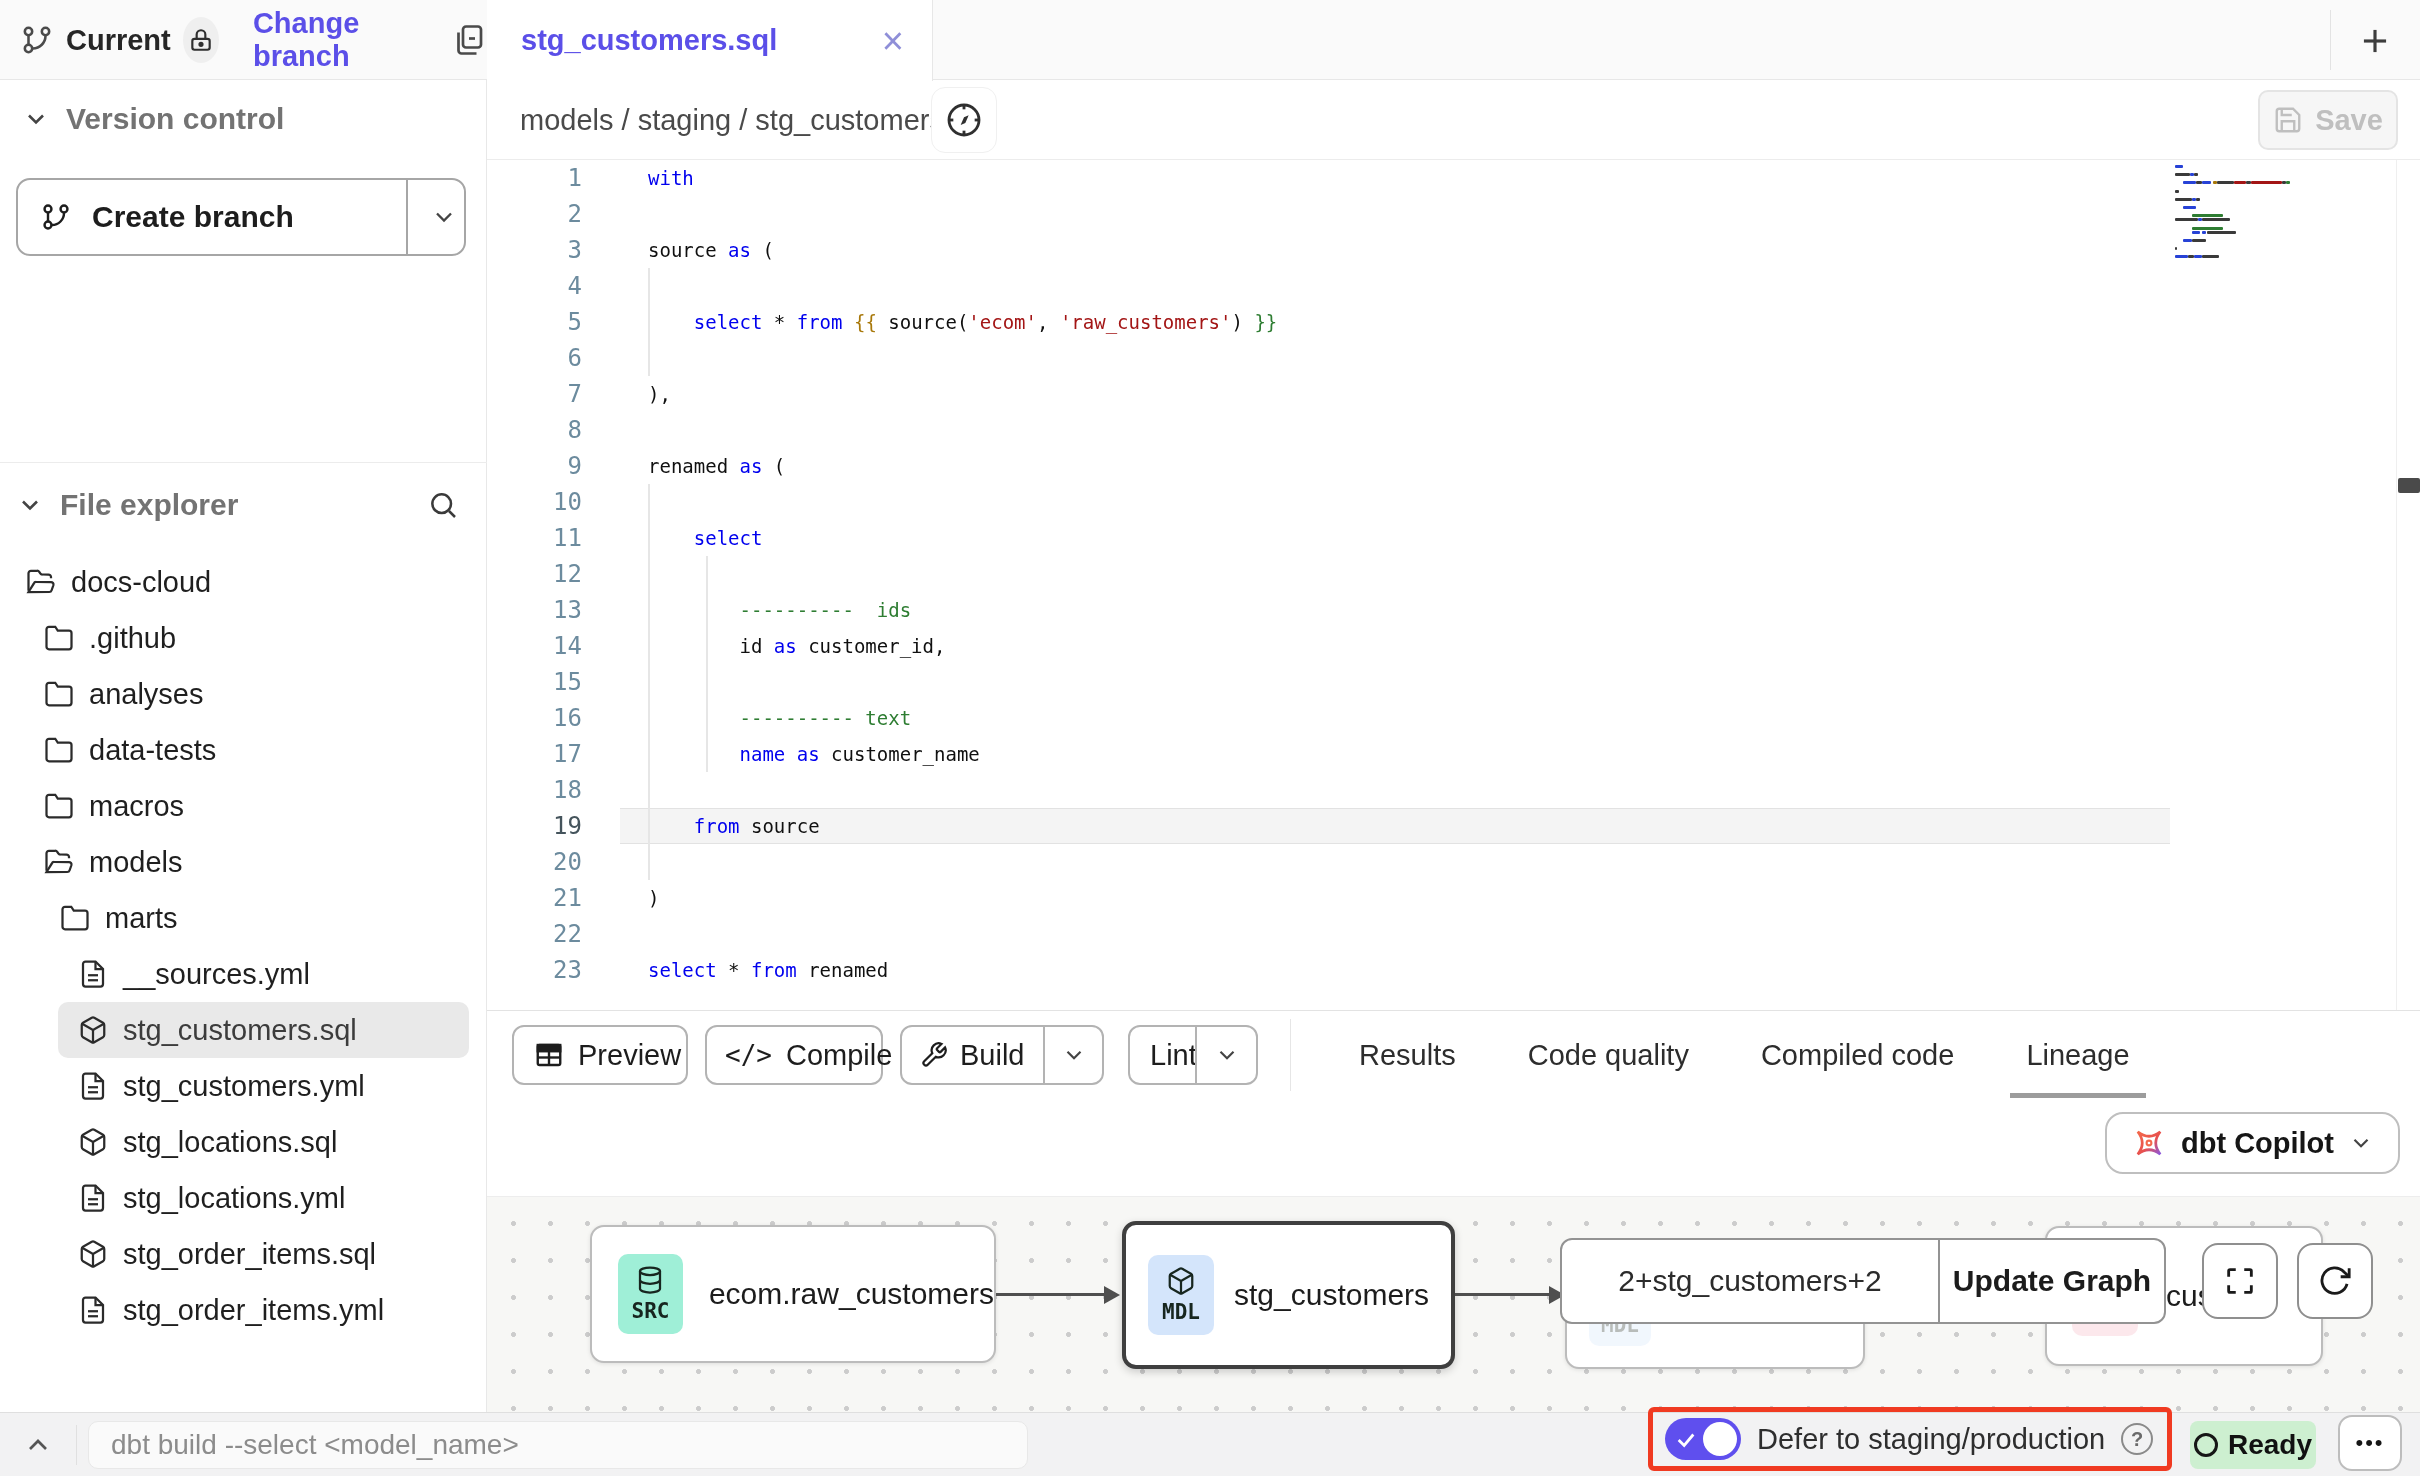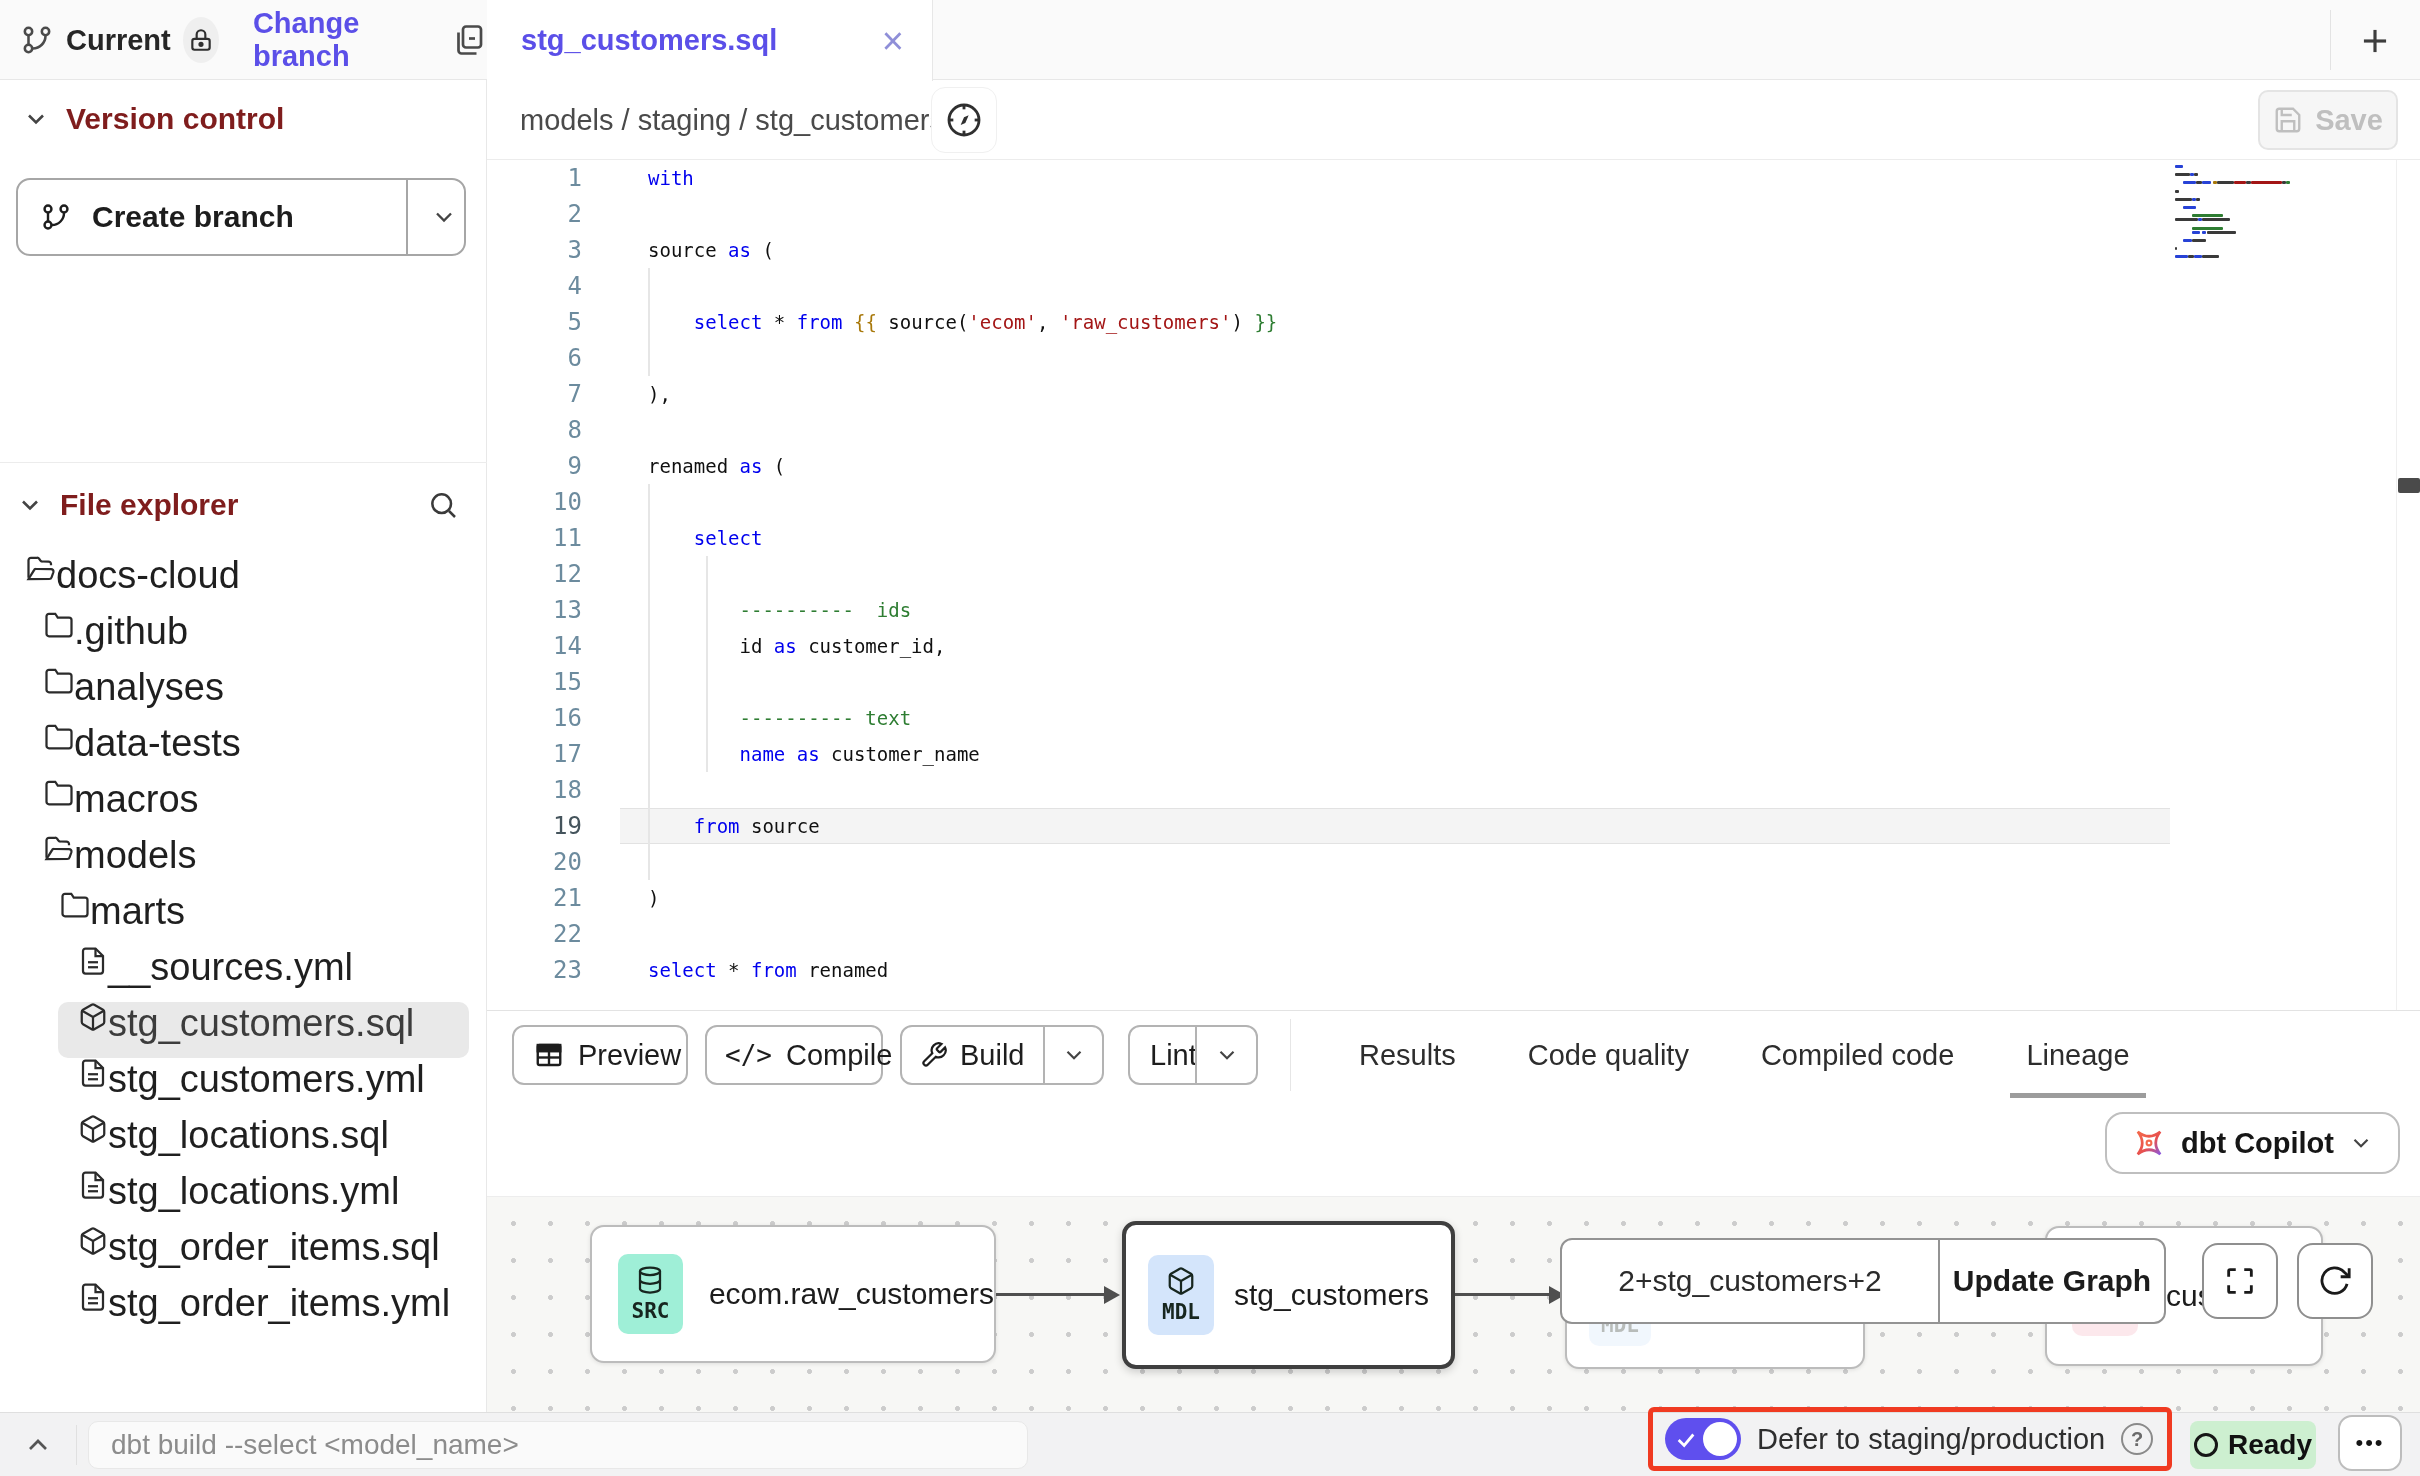--- a/index.html
+++ b/index.html
@@ -23,33 +23,33 @@
   .active-tab .t-label{font-size:29px;font-weight:600;color:#5b4fe8;margin-left:34px;}
   .active-tab .t-close{margin-left:auto;margin-right:28px;font-size:38px;color:#8f8fd8;line-height:1;}
   .newtab-divider{position:absolute;left:2330px;top:10px;width:1px;height:60px;background:#e3e3e3;}
   .plus-btn{position:absolute;left:2352px;top:18px;width:46px;height:46px;display:flex;
             align-items:center;justify-content:center;}
 
   
   .sidebar{position:absolute;left:0;top:80px;width:487px;height:1332px;background:#fff;
            border-right:1px solid #e8e8e8;}
   .sec-head{display:flex;align-items:center;gap:16px;}
-  .sec-title{font-size:30px;font-weight:700;color:#7f1d1d;}
+  .sec-title{font-size:30px;font-weight:700;color:#737373;}
   .vc-head{position:absolute;left:22px;top:22px;}
   .create-branch{position:absolute;left:16px;top:98px;width:450px;height:78px;border:2px solid #a6a6a6;
                  border-radius:14px;background:#fff;display:flex;align-items:center;}
   .cb-label{font-size:30px;font-weight:600;color:#1d1d1d;margin-left:20px;}
   .cb-div{position:absolute;left:388px;top:0;width:2px;height:74px;background:#a6a6a6;}
   .cb-chev{position:absolute;left:404px;top:0;width:44px;height:74px;display:flex;align-items:center;justify-content:center;}
   .create-branch .branch-ic{margin-left:22px;}
   .sb-hr{position:absolute;left:0;top:382px;width:487px;height:1px;background:#ececec;}
   .fe-head{position:absolute;left:16px;top:408px;width:443px;}
   .fe-search{margin-left:auto;}
   .tree{position:absolute;left:0;top:474px;width:487px;}
-  .trow{height:56px;display:flex;font-size:38px;color:#1f1f1f;cursor:pointer;}
+  .trow{height:56px;display:flex;align-items:center;gap:15px;font-size:29px;color:#1f1f1f;cursor:pointer;}
   .trow .ti{flex:0 0 auto;display:flex;}
   .trow.lvl0{padding-left:26px;}
   .trow.lvl1{padding-left:44px;}
   .trow.lvl2{padding-left:60px;}
   .trow.lvl3{padding-left:78px;}
   .trow.selected{background:#e9e9e9;border-radius:10px;margin-left:58px;margin-right:18px;padding-left:20px;color:#3c3c3c;}
 
   
   .crumbrow{position:absolute;left:487px;top:80px;width:1933px;height:80px;background:#fff;
             border-bottom:1px solid #ececec;z-index:4;}

